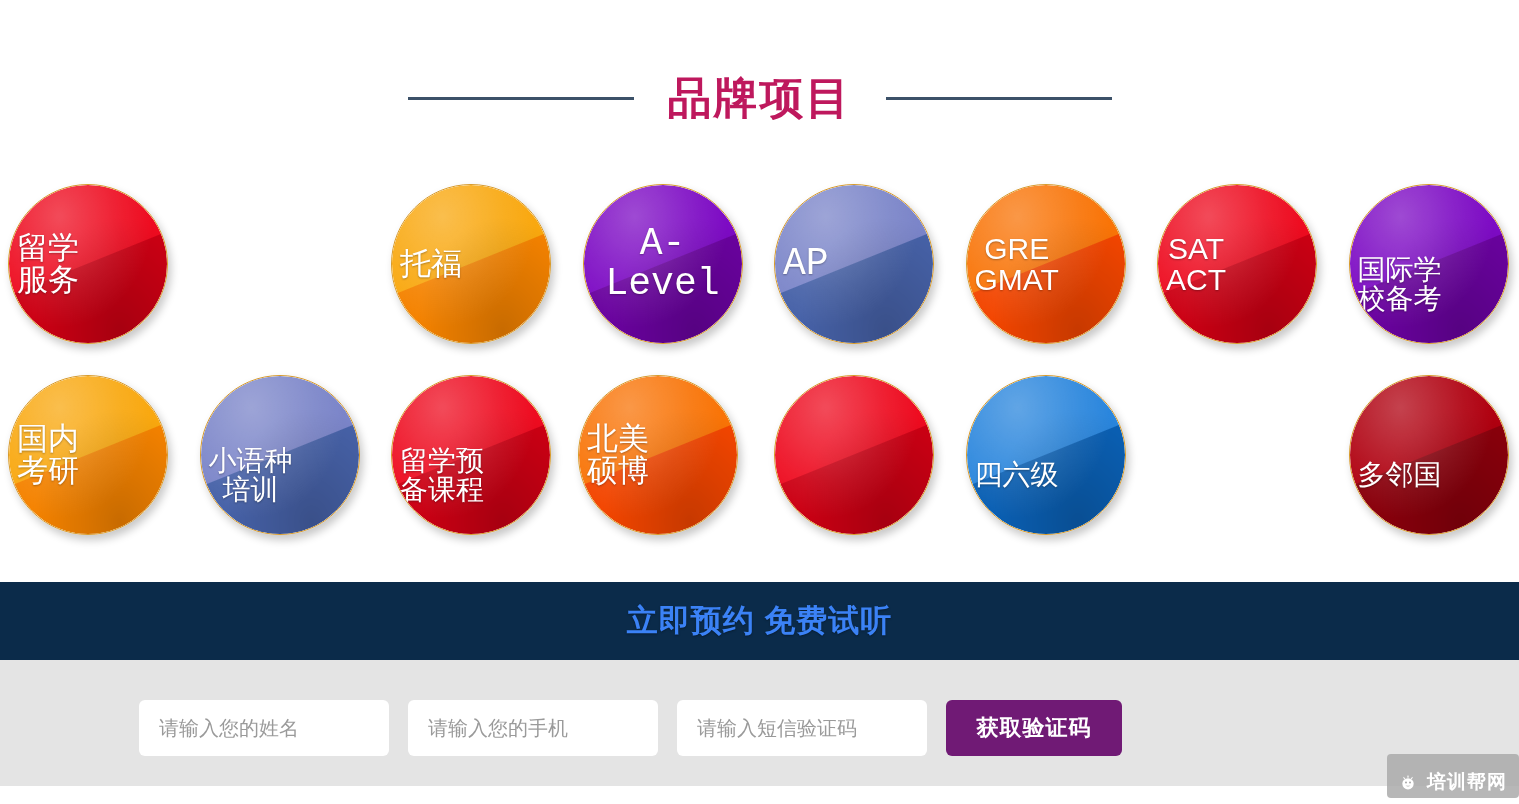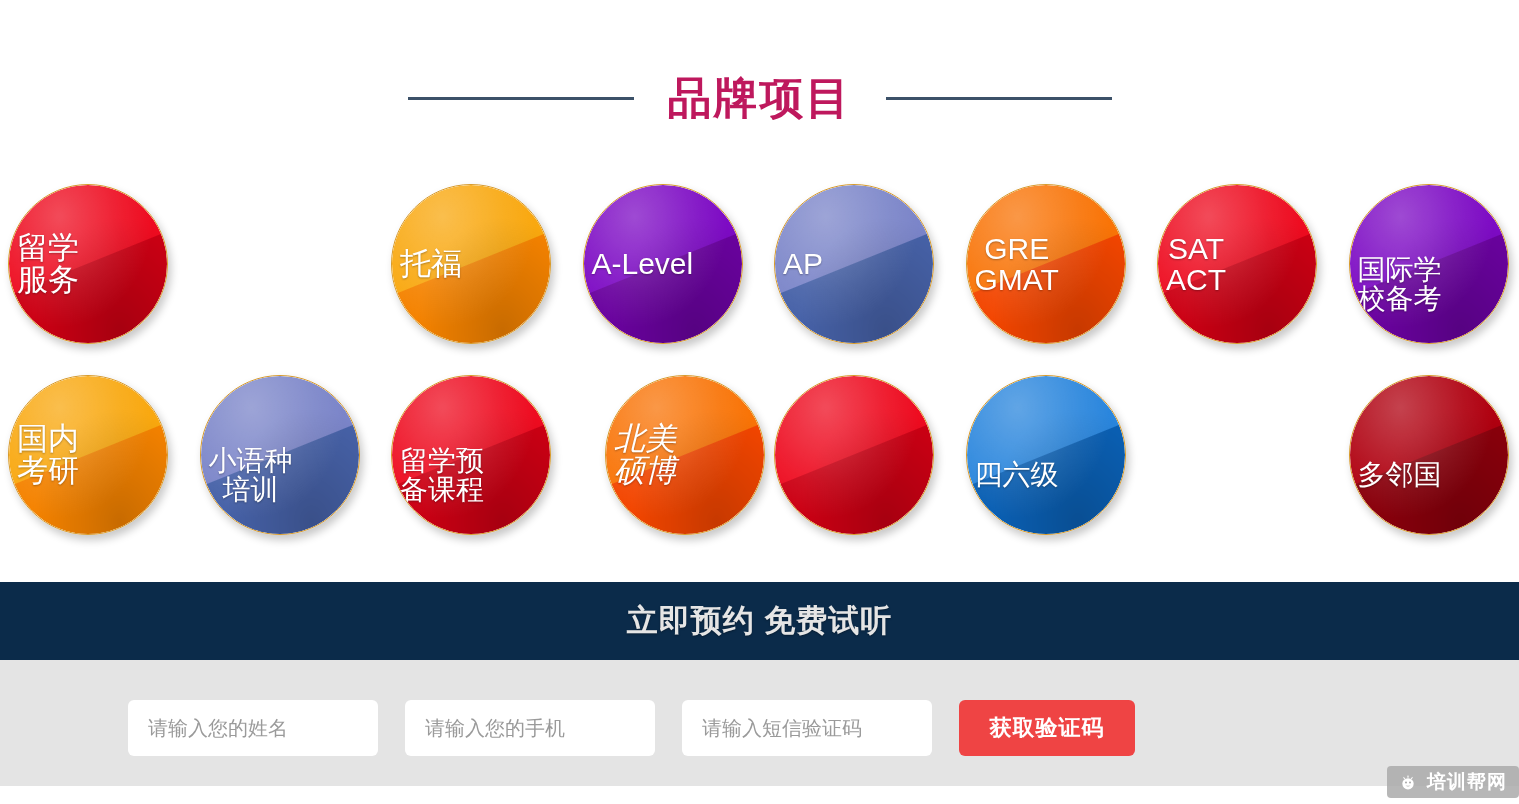--- a/index.html
+++ b/index.html
@@ -86,59 +86,59 @@
     text-align: center;
     line-height: 1.04;
     font-weight: normal;
     text-shadow: 0 1px 2px rgba(0,0,0,0.30);
     padding: 0 8px;
     white-space: pre-line;
   }
   .label.cjk-2 { font-size: 31px; }
   .label.cjk-1 { font-size: 31px; }
   .label.cjk-small { font-size: 28px; margin-top: 40px; }
-  .label.lat { font-size: 30px; }
+  .label.lat { font-size: 38px; font-family: Liberation Mono, monospace; }
   .label.lat-2 { font-size: 30px; }
 
   
   .cta-banner {
     position: absolute;
     left: 0;
     top: 582px;
     width: 1519px;
     height: 78px;
     background: #0b2b4a;
     display: flex;
     align-items: center;
     justify-content: center;
   }
   .cta-banner-text {
-    color: #e5e5e5;
+    color: #3b82f6;
     font-size: 31px;
     font-weight: bold;
     letter-spacing: 1px;
     text-shadow: 0 1px 2px rgba(0,0,0,0.35);
   }
 
   
   .form-strip {
     position: absolute;
     left: 0;
     top: 660px;
     width: 1519px;
     height: 126px;
     background: #e4e4e4;
   }
   .form-inner {
     position: absolute;
-    left: 128px;
+    left: 139px;
     top: 40px;
     display: flex;
     align-items: center;
-    gap: 8px;
+    gap: 0px;
   }
   .field {
     width: 250px;
     height: 56px;
     background: #ffffff;
     border: none;
     border-radius: 6px;
     margin-right: 19px;
     box-sizing: border-box;
     padding: 0 20px;
@@ -153,36 +153,36 @@
     border: none;
     border-radius: 6px;
     font-size: 22px;
     color: #ffffff;
     font-family: "Liberation Sans", "DejaVu Sans", sans-serif;
     cursor: pointer;
     letter-spacing: 1px;
   }
   .btn-code {
     width: 176px;
-    background: #ef4444;
+    background: #701a75;
     margin-right: 16px;
     font-weight: bold;
   }
   .btn-submit {
     width: 242px;
     background: #d0021b;
   }
 
   
   .watermark {
     position: absolute;
     right: 0px;
     bottom: 6px;
     height: 32px;
-    padding: 0 12px 0 10px;
+    padding: 12px 12px 0 10px;
     background: rgba(170,170,170,0.85);
     border-radius: 4px;
     display: flex;
     align-items: center;
     gap: 8px;
   }
   .watermark-text {
     color: #ffffff;
     font-size: 19px;
     font-weight: bold;
@@ -253,21 +253,21 @@
         <div class="sheen" style="background: radial-gradient(at 32% 20%, rgba(255, 255, 255, 0.26) 0%, rgba(255, 255, 255, 0.07) 42%, rgba(255, 255, 255, 0) 62%), radial-gradient(at 70% 92%, rgba(0, 0, 0, 0.18) 0%, rgba(0, 0, 0, 0) 55%);"></div>
         <div class="label cjk-small">小语种
 培训</div>
       </div>
       <div class="badge" style="left: 383px; border-color: rgb(215, 154, 43);">
         <div class="sheen" style="background: linear-gradient(158deg, rgb(238, 12, 32) 0%, rgb(238, 12, 32) 49.5%, rgb(204, 0, 20) 50%, rgb(204, 0, 20) 100%);"></div>
         <div class="sheen" style="background: radial-gradient(at 32% 20%, rgba(255, 255, 255, 0.26) 0%, rgba(255, 255, 255, 0.07) 42%, rgba(255, 255, 255, 0) 62%), radial-gradient(at 70% 92%, rgba(0, 0, 0, 0.18) 0%, rgba(0, 0, 0, 0) 55%);"></div>
         <div class="label cjk-small">留学预
 备课程</div>
       </div>
-      <div class="badge" style="left: 597px; border-color: rgb(215, 154, 43); font-style: italic;">
+      <div class="badge" style="left: 570px; border-color: rgb(215, 154, 43);">
         <div class="sheen" style="background: linear-gradient(158deg, rgb(249, 116, 7) 0%, rgb(249, 116, 7) 49.5%, rgb(243, 70, 0) 50%, rgb(243, 70, 0) 100%);"></div>
         <div class="sheen" style="background: radial-gradient(at 32% 20%, rgba(255, 255, 255, 0.26) 0%, rgba(255, 255, 255, 0.07) 42%, rgba(255, 255, 255, 0) 62%), radial-gradient(at 70% 92%, rgba(0, 0, 0, 0.18) 0%, rgba(0, 0, 0, 0) 55%);"></div>
         <div class="label cjk-2">北美
 硕博</div>
       </div>
       <div class="badge" style="left: 766px; border-color: rgb(215, 154, 43);">
         <div class="sheen" style="background: linear-gradient(158deg, rgb(238, 12, 32) 0%, rgb(238, 12, 32) 49.5%, rgb(204, 0, 20) 50%, rgb(204, 0, 20) 100%);"></div>
         <div class="sheen" style="background: radial-gradient(at 32% 20%, rgba(255, 255, 255, 0.26) 0%, rgba(255, 255, 255, 0.07) 42%, rgba(255, 255, 255, 0) 62%), radial-gradient(at 70% 92%, rgba(0, 0, 0, 0.18) 0%, rgba(0, 0, 0, 0) 55%);"></div>
       </div>
       <div class="badge" style="left: 957.5px; border-color: rgb(215, 154, 43);">

